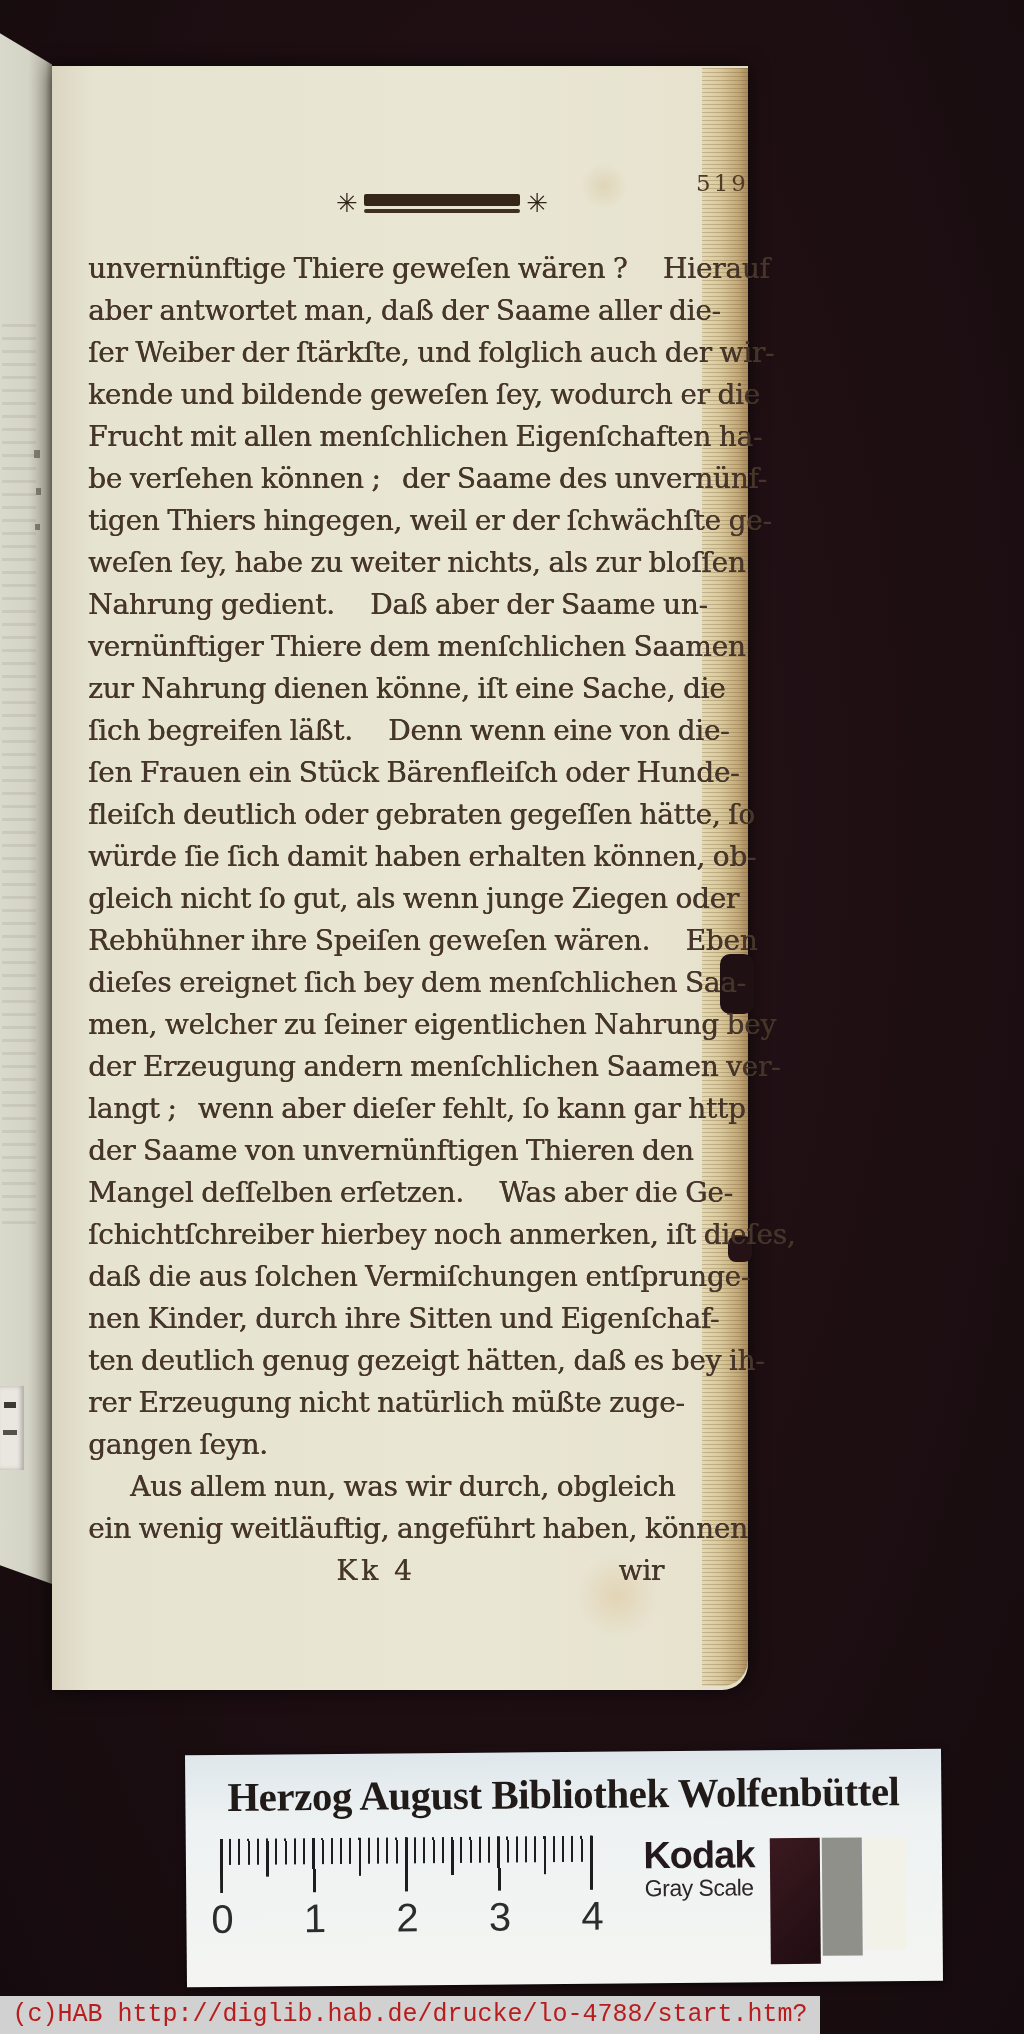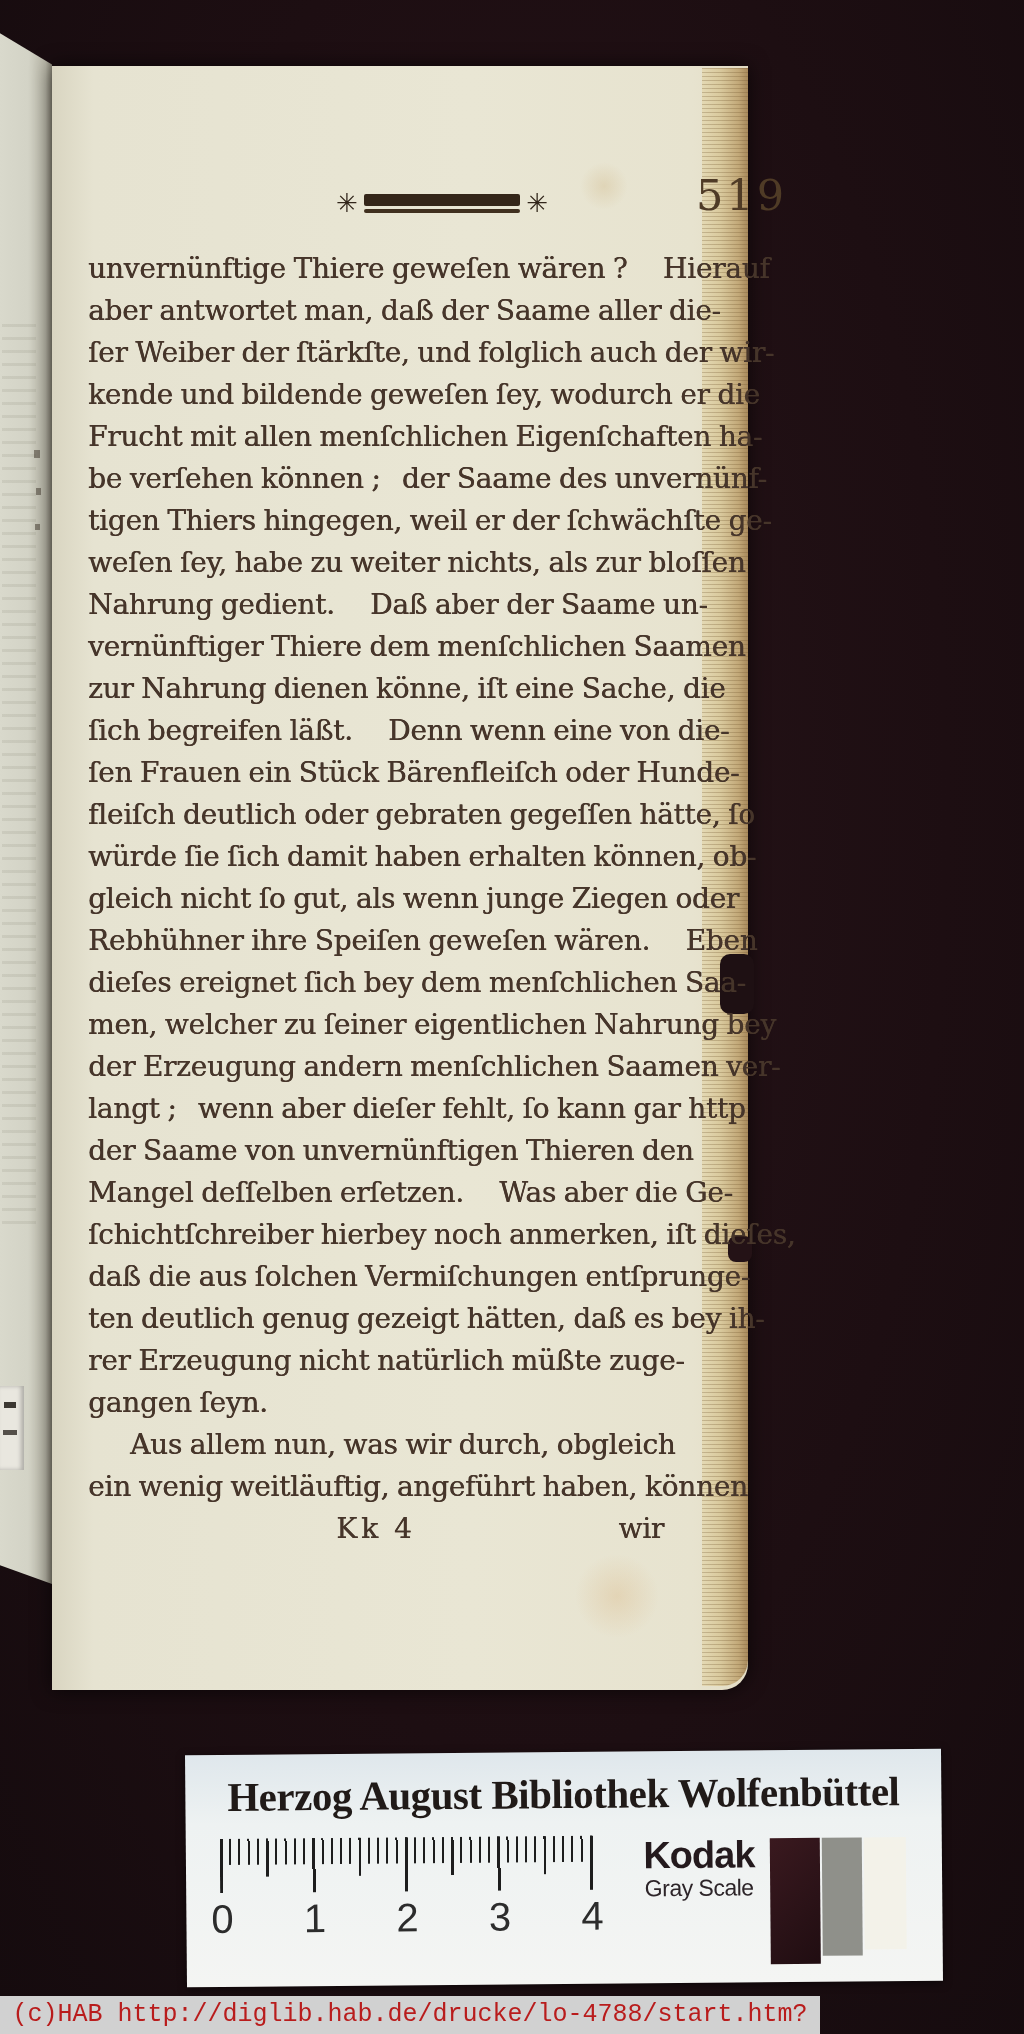--- a/index.html
+++ b/index.html
@@ -35,21 +35,21 @@
       repeating-linear-gradient(to bottom, rgba(110,82,44,.28) 0 1px, transparent 1px 4px),
       linear-gradient(to right,#e4d9b4 0%,#d9c99d 40%,#c2a878 80%,#a8895c 100%);}
   .edge-notch{position:absolute;right:-6px;top:888px;width:34px;height:60px;background:#1e1013;border-radius:10px;}
   .edge-notch2{position:absolute;right:-4px;top:1170px;width:24px;height:26px;background:#241216;border-radius:8px;}
   
   .ornament{position:absolute;left:284px;top:124px;width:212px;display:flex;align-items:center;gap:6px;}
   .ornament .star{font-size:26px;line-height:26px;color:#31251a;}
   .ornament .rules{flex:1;display:flex;flex-direction:column;gap:3px;}
   .ornament .rule-thick{height:12px;background:#342619;border-radius:2px;}
   .ornament .rule-thin{height:4px;background:#40301f;border-radius:2px;}
-  .folio{position:absolute;left:644px;top:104px;width:80px;font-size:43px;color:#4f3b26;letter-spacing:3px;}
+  .folio{position:absolute;left:644px;top:104px;width:80px;font-size:23px;color:#4f3b26;letter-spacing:3px;}
   
   .textblock{position:absolute;left:36px;top:182px;width:576px;color:#46352a;
     font-size:28px;letter-spacing:-0.25px;word-spacing:-1px;
     text-shadow:0.4px 0 0 currentColor;}
   .textblock .line{height:42px;line-height:42px;white-space:nowrap;text-align:justify;text-align-last:justify;overflow:visible;}
   .textblock .line.noj{text-align:left;text-align-last:left;}
   .textblock .line.indent{padding-left:42px;}
   .sig-row{height:42px;line-height:42px;display:grid;grid-template-columns:1fr auto 1fr;}
   .sig-row .sig{grid-column:2;text-align:right;letter-spacing:4px;}
   .sig-row .catch{text-align:right;}
@@ -131,20 +131,21 @@
           <div class="line">gleich nicht ſo gut, als wenn junge Ziegen oder</div>
           <div class="line">Rebhühner ihre Speiſen geweſen wären.  Eben</div>
           <div class="line">dieſes ereignet ſich bey dem menſchlichen Saa-</div>
           <div class="line">men, welcher zu ſeiner eigentlichen Nahrung bey</div>
           <div class="line">der Erzeugung andern menſchlichen Saamen ver-</div>
           <div class="line">langt ;  wenn aber dieſer fehlt, ſo kann gar http</div>
           <div class="line">der Saame von unvernünftigen Thieren den</div>
           <div class="line">Mangel deſſelben erſetzen.  Was aber die Ge-</div>
           <div class="line">ſchichtſchreiber hierbey noch anmerken, iſt dieſes,</div>
           <div class="line">daß die aus ſolchen Vermiſchungen entſprunge-</div>
+          <div class="line">nen Kinder, durch ihre Sitten und Eigenſchaf-</div>
           <div class="line">ten deutlich genug gezeigt hätten, daß es bey ih-</div>
           <div class="line">rer Erzeugung nicht natürlich müßte zuge-</div>
           <div class="line noj">gangen ſeyn.</div>
           <div class="line indent">Aus allem nun, was wir durch, obgleich</div>
           <div class="line">ein wenig weitläuftig, angeführt haben, können</div>
         </div>
       <div class="sig-row">
         <span class="sig">Kk 4</span>
         <span class="catch">wir</span>
       </div>

